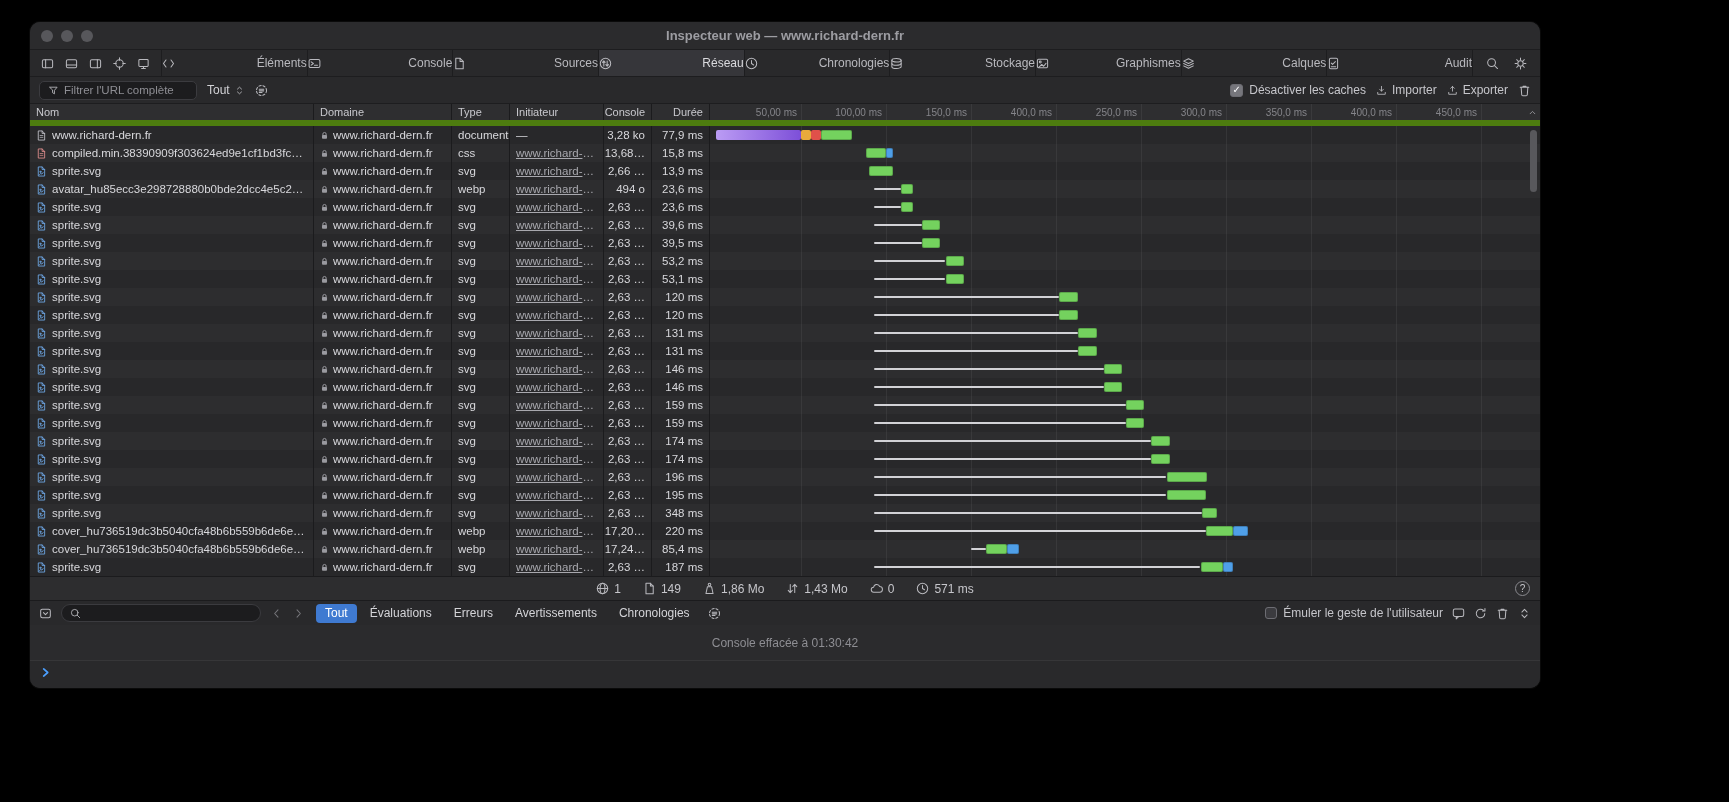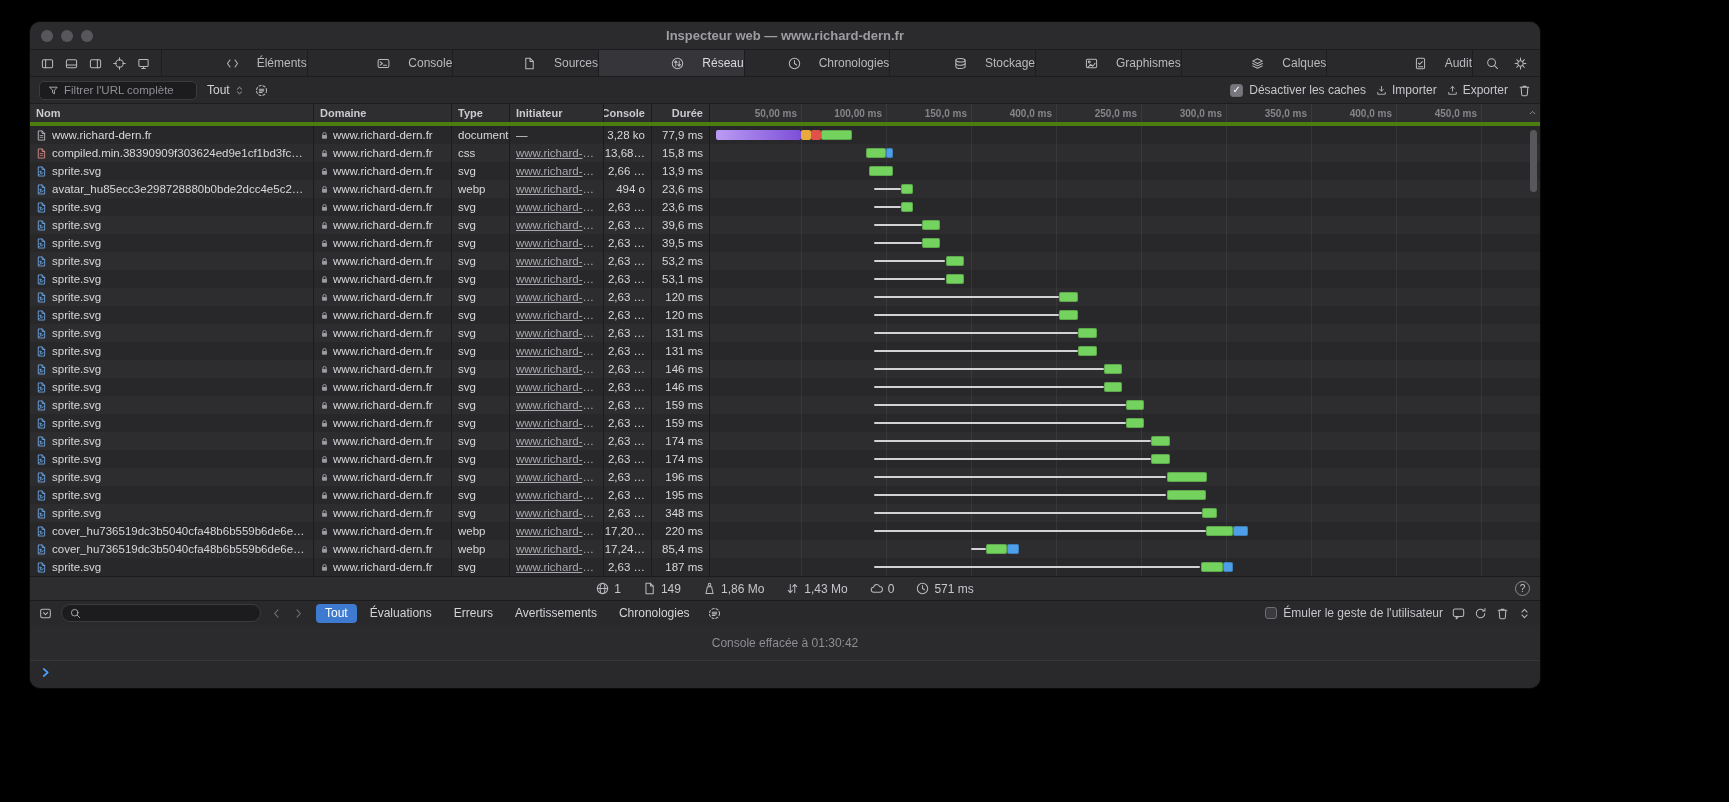--- a/index.html
+++ b/index.html
@@ -19,21 +19,21 @@
     display:flex; align-items:center; justify-content:center; position:relative; flex:0 0 auto; }
   .traffic { position:absolute; left:11px; top:8px; display:flex; gap:8px; }
   .traffic span { width:12px; height:12px; border-radius:50%; background:#57575b; }
   .window-title { font-size:13px; font-weight:bold; color:#9d9da2; }
   
   .main-toolbar { height:27px; display:flex; align-items:stretch; background:#29292b;
     border-bottom:1px solid #1d1d1f; flex:0 0 auto; }
   .tool-cluster { display:flex; align-items:center; gap:11px; padding:0 11px;
     border-right:1px solid #1d1d1f; color:#b9b9be; }
   .main-tabs { display:flex; flex:1; }
-  .main-tab { flex:1; display:flex; align-items:center; justify-content:flex-end; gap:18px;
+  .main-tab { flex:1; display:flex; align-items:center; justify-content:space-between; gap:18px;
     color:#b9b9be; font-size:12px; border-right:1px solid #1d1d1f; cursor:default; }
   .main-tab.active { background:#36363a; color:#dadade; }
   .toolbar-right { display:flex; align-items:center; gap:15px; padding:0 13px; color:#b9b9be; }
   .ticon { display:inline-flex; align-items:center; justify-content:center; color:#b9b9be; }
   .ticon.sm svg { width:11px; height:11px; }
   
   .network-bar { height:27px; background:#29292b; border-bottom:1px solid #1d1d1f;
     display:flex; align-items:center; gap:10px; padding:0 9px; font-size:12px; color:#c6c6cb; flex:0 0 auto; }
   .filter-pill { display:flex; align-items:center; gap:5px; background:#1c1c1e;
     border:1px solid #3b3b3f; border-radius:5px; height:19px; padding:0 8px; width:158px; color:#8e8e94; }
@@ -41,22 +41,22 @@
   .scope-select { display:flex; align-items:center; gap:4px; color:#d2d2d6; }
   .spacer { flex:1; }
   .check-row { display:flex; align-items:center; gap:6px; white-space:nowrap; }
   .checkbox { width:13px; height:13px; border-radius:3px; border:1px solid #6d6d73;
     background:#3b3b3f; display:inline-flex; align-items:center; justify-content:center;
     font-size:10px; color:#fff; }
   .checkbox.checked { background:#76767c; }
   .checkbox.checked::after { content:"\2713"; line-height:1; }
   .tool-btn { display:flex; align-items:center; gap:5px; color:#c6c6cb; }
   
-  .thead { display:flex; height:22px; background:#2e2e30; border-bottom:4px solid #4d7c0f;
-    font-size:11px; color:#c9c9ce; flex:0 0 auto;font-weight:bold; }
+  .thead { display:flex; height:22px; background:#2e2e30; border-bottom:6px solid #4d7c0f;
+    font-size:11px; color:#c9c9ce; flex:0 0 auto; }
   .col { display:flex; align-items:center; padding:0 6px; border-right:1px solid #1b1b1d;
     white-space:nowrap; overflow:hidden; }
   .c-name { width:284px; }
   .c-domain { width:138px; gap:4px; }
   .c-type { width:58px; }
   .c-init { width:94px; }
   .c-size { width:48px; justify-content:flex-end; }
   .c-dur { width:58px; justify-content:flex-end; }
   .c-water { flex:1; border-right:none; padding:0; position:relative; overflow:hidden;
     background-image:repeating-linear-gradient(90deg, transparent 0 84px, rgba(255,255,255,0.06) 84px 85px);

